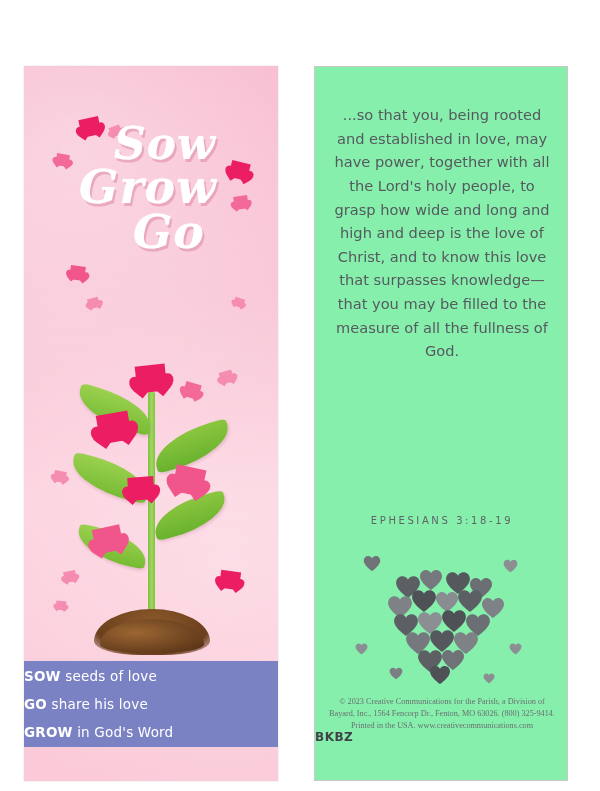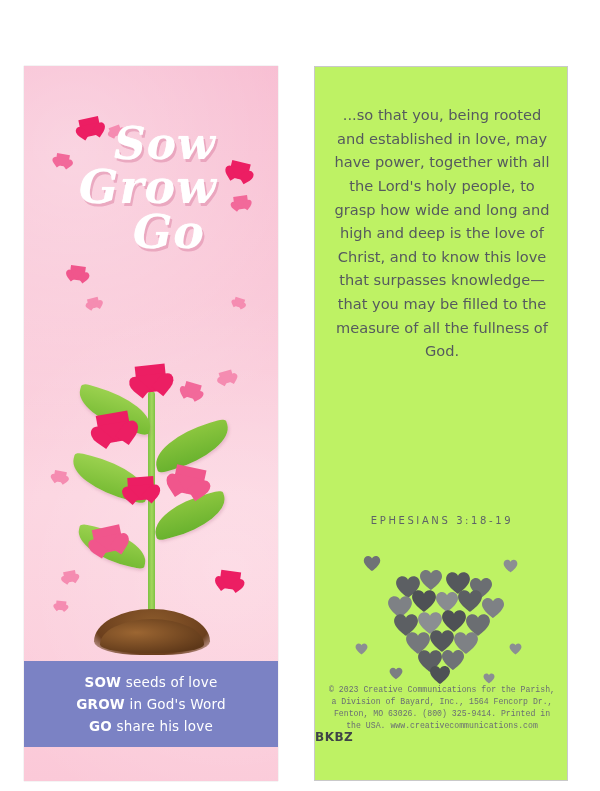--- a/index.html
+++ b/index.html
@@ -143,41 +143,41 @@
   
   .footer-band {
     position: absolute;
     left: 0;
     bottom: 34px;
     width: 254px;
     height: 86px;
     background: #7b82c4;
     display: flex;
     flex-direction: column;
-    align-items: center;
+    align-items: flex-start;
     justify-content: center;
-    gap: 6px;
+    gap: 12px;
     z-index: 7;
   }
   .band-line {
     color: #ffffff;
     font-size: 13.5px;
     font-family: "DejaVu Sans", sans-serif;
     letter-spacing: 0.2px;
   }
   .band-line b { font-weight: bold; }
 
   
   .bookmark-back {
     position: absolute;
     left: 314px;
     top: 30px;
     width: 254px;
     height: 715px;
-    background: #bef264;
+    background: #86efac;
     border: 1px solid #c9c9c9;
     box-sizing: border-box;
     overflow: hidden;
   }
   .verse {
     position: absolute;
     left: 16px;
     top: 36px;
     width: 222px;
     text-align: center;
@@ -206,21 +206,21 @@
   }
   .credit {
     position: absolute;
     left: 14px;
     bottom: 48px;
     width: 226px;
     text-align: center;
     color: #6a6f73;
     font-size: 8.2px;
     line-height: 1.45;
-    font-family: Liberation Mono, monospace;
+    font-family: Liberation Serif, serif;
   }
   .sku {
     position: absolute;
     left: 0;
     bottom: 36px;
     width: 254px;
     text-align: left;
     color: #3f4347;
     font-size: 12px;
     font-weight: bold;
@@ -306,22 +306,22 @@
         </div>
       <div class="heart" style="left:32px;top:280px;width:10px;height:9px;background:#f58cb1;transform:rotate(6deg);">
           <i></i>
         </div>
 
       <div class="soil"></div>
     </div>
 
     <div class="footer-band">
       <div class="band-line"><b>SOW</b><span> seeds of love</span></div>
+      <div class="band-line"><b>GO</b><span> share his love</span></div>
       <div class="band-line"><b>GROW</b><span> in God's Word</span></div>
-      <div class="band-line"><b>GO</b><span> share his love</span></div>
     </div>
   </div>
 
   <div class="bookmark-back">
     <div class="verse">...so that you, being rooted and established in love, may have power, together with all the Lord's holy people, to grasp how wide and long and high and deep is the love of Christ, and to know this love that surpasses knowledge—that you may be filled to the measure of all the fullness of God.</div>
     <div class="reference">EPHESIANS 3:18-19</div>
 
     <div class="heart-mosaic">
       <svg width="180" height="150" viewBox="0 0 180 150">
         <defs>

